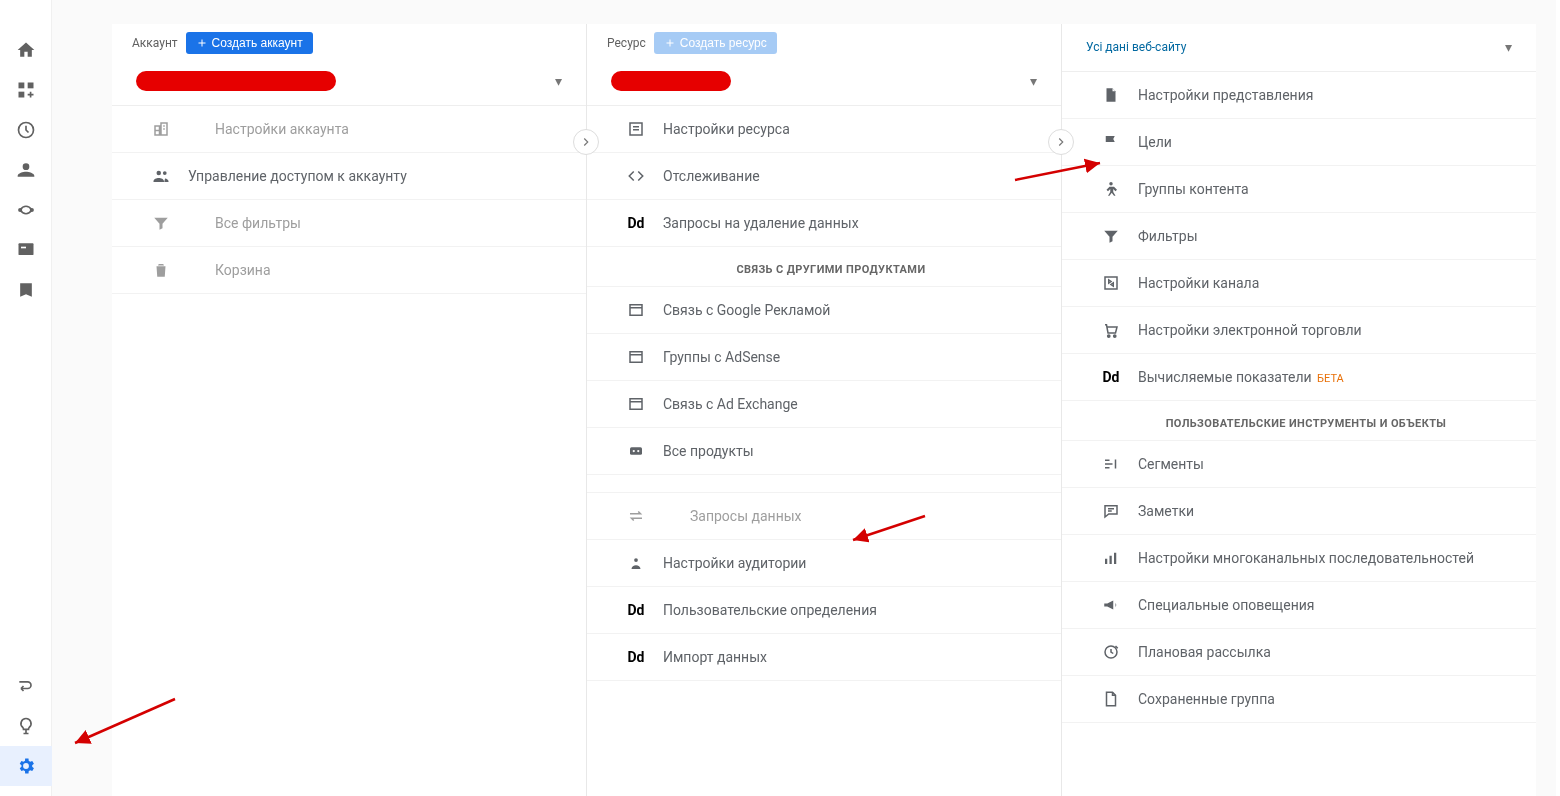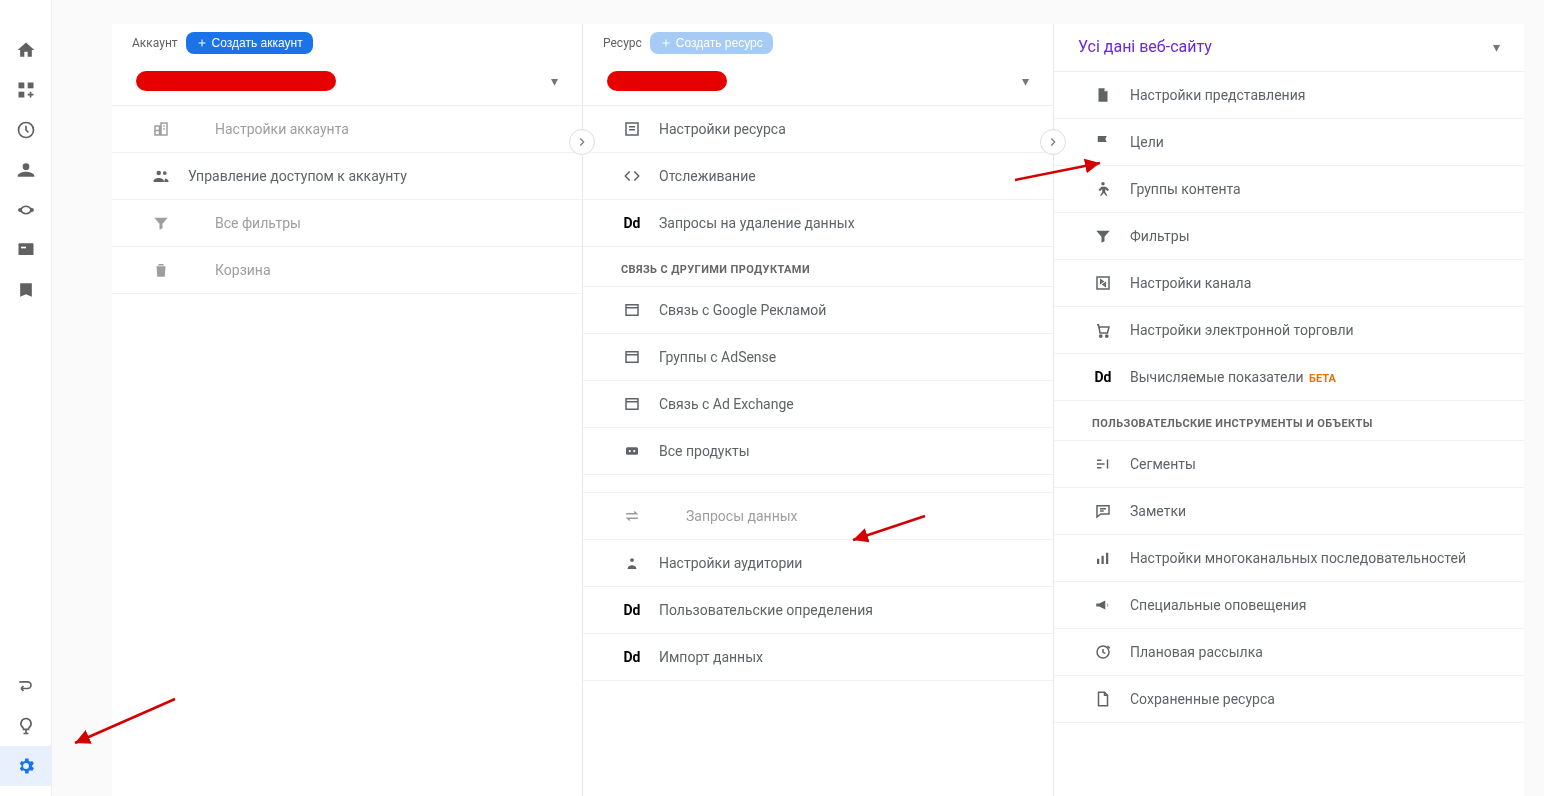--- a/index.html
+++ b/index.html
@@ -54,21 +54,21 @@
     top: 0;
     left: 80px;
     width: 168px;
     height: 3px;
     background: #f57c00;
   }
   .main {
     position: absolute;
     left: 52px;
     top: 0;
-    right: 16px;
+    right: 4px;
     background: #fafafa;
     padding: 24px 20px 0 60px;
     display: flex;
     gap: 0;
     height: 100%;
   }
   .column {
     flex: 1;
     min-width: 0;
     border-left: 1px solid #e8e8e8;
@@ -85,21 +85,21 @@
     font-size: 12px;
     color: #616161;
   }
   .col-header .label { font-weight: 400; }
   .create-btn {
     display: inline-flex;
     align-items: center;
     gap: 4px;
     background: #1a73e8;
     color: #fff;
-    border-radius: 8px;
+    border-radius: 3px;
     padding: 4px 10px;
     font-size: 12px;
     font-weight: 500;
     cursor: pointer;
     border: none;
   }
   .create-btn.disabled { opacity: 0.6; cursor: default; background: #6ca9f0; }
   .create-btn svg { width: 12px; height: 12px; }
   .selector-row {
     display: flex;
@@ -114,22 +114,22 @@
     height: 20px;
     background: #e60000;
     border-radius: 12px;
   }
   .redacted.sm { width: 120px; }
   .caret {
     margin-left: auto;
     color: #777;
   }
   .selector-text {
-    font-size: 16px;
-    color: #6d28d9;
+    font-size: 12px;
+    color: #0369a1;
   }
   .transfer-btn {
     position: absolute;
     left: -14px;
     top: 105px;
     width: 26px;
     height: 26px;
     border-radius: 50%;
     border: 1px solid #ddd;
     background: #fff;
@@ -168,25 +168,26 @@
     color: #000000;
   }
   .section-heading {
     padding: 16px 24px 10px 38px;
     font-size: 11px;
     font-weight: 700;
     letter-spacing: 0.4px;
     color: #666;
     text-transform: uppercase;
     border-bottom: 1px solid #f2f2f2;
+    text-align: center;
   }
   .beta {
     color: #e8710a;
     font-size: 11px;
-    font-weight: 700;
+    font-weight: 400;
     margin-left: 2px;
     margin-top: 16px;
   }
   
   .arrow {
     position: absolute;
     pointer-events: none;
     z-index: 50;
   }
   .arrow svg { display: block; }
@@ -544,21 +545,21 @@
         </span>
         <span>Плановая рассылка</span>
       </div>
       <div class="list-item">
         <span class="li-icon">
           <svg viewBox="0 0 24 24" fill="none" stroke="currentColor" stroke-width="2">
               <path d="M6 3h8l4 4v14H6z"></path>
               <path d="M14 3v4h4"></path>
             </svg>
         </span>
-        <span>Сохраненные ресурса</span>
+        <span>Сохраненные группа</span>
       </div>
     </div>
   </div>
 </div>
 
 <div class="arrow" style="left:65px;top:693px">
   <svg width="120" height="60">
       <defs>
         <marker id="ah1" markerWidth="8" markerHeight="8" refX="6" refY="3" orient="auto">
           <path d="M0,0 L6,3 L0,6 z" fill="#d40000"></path>

